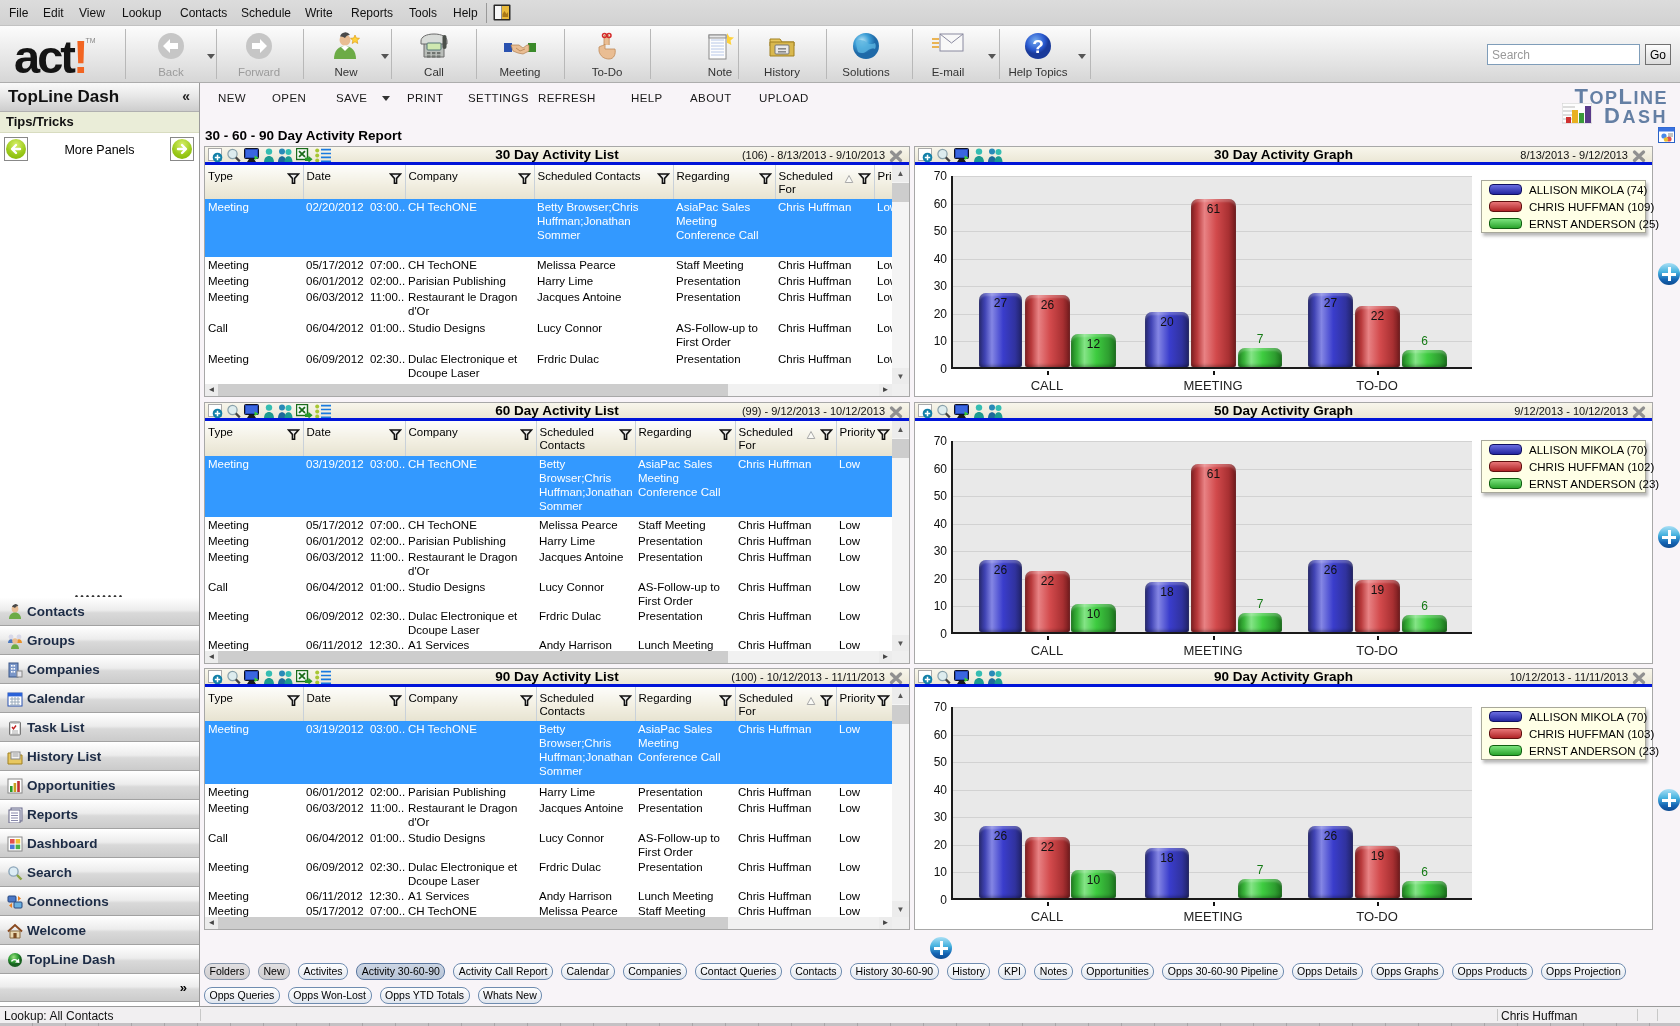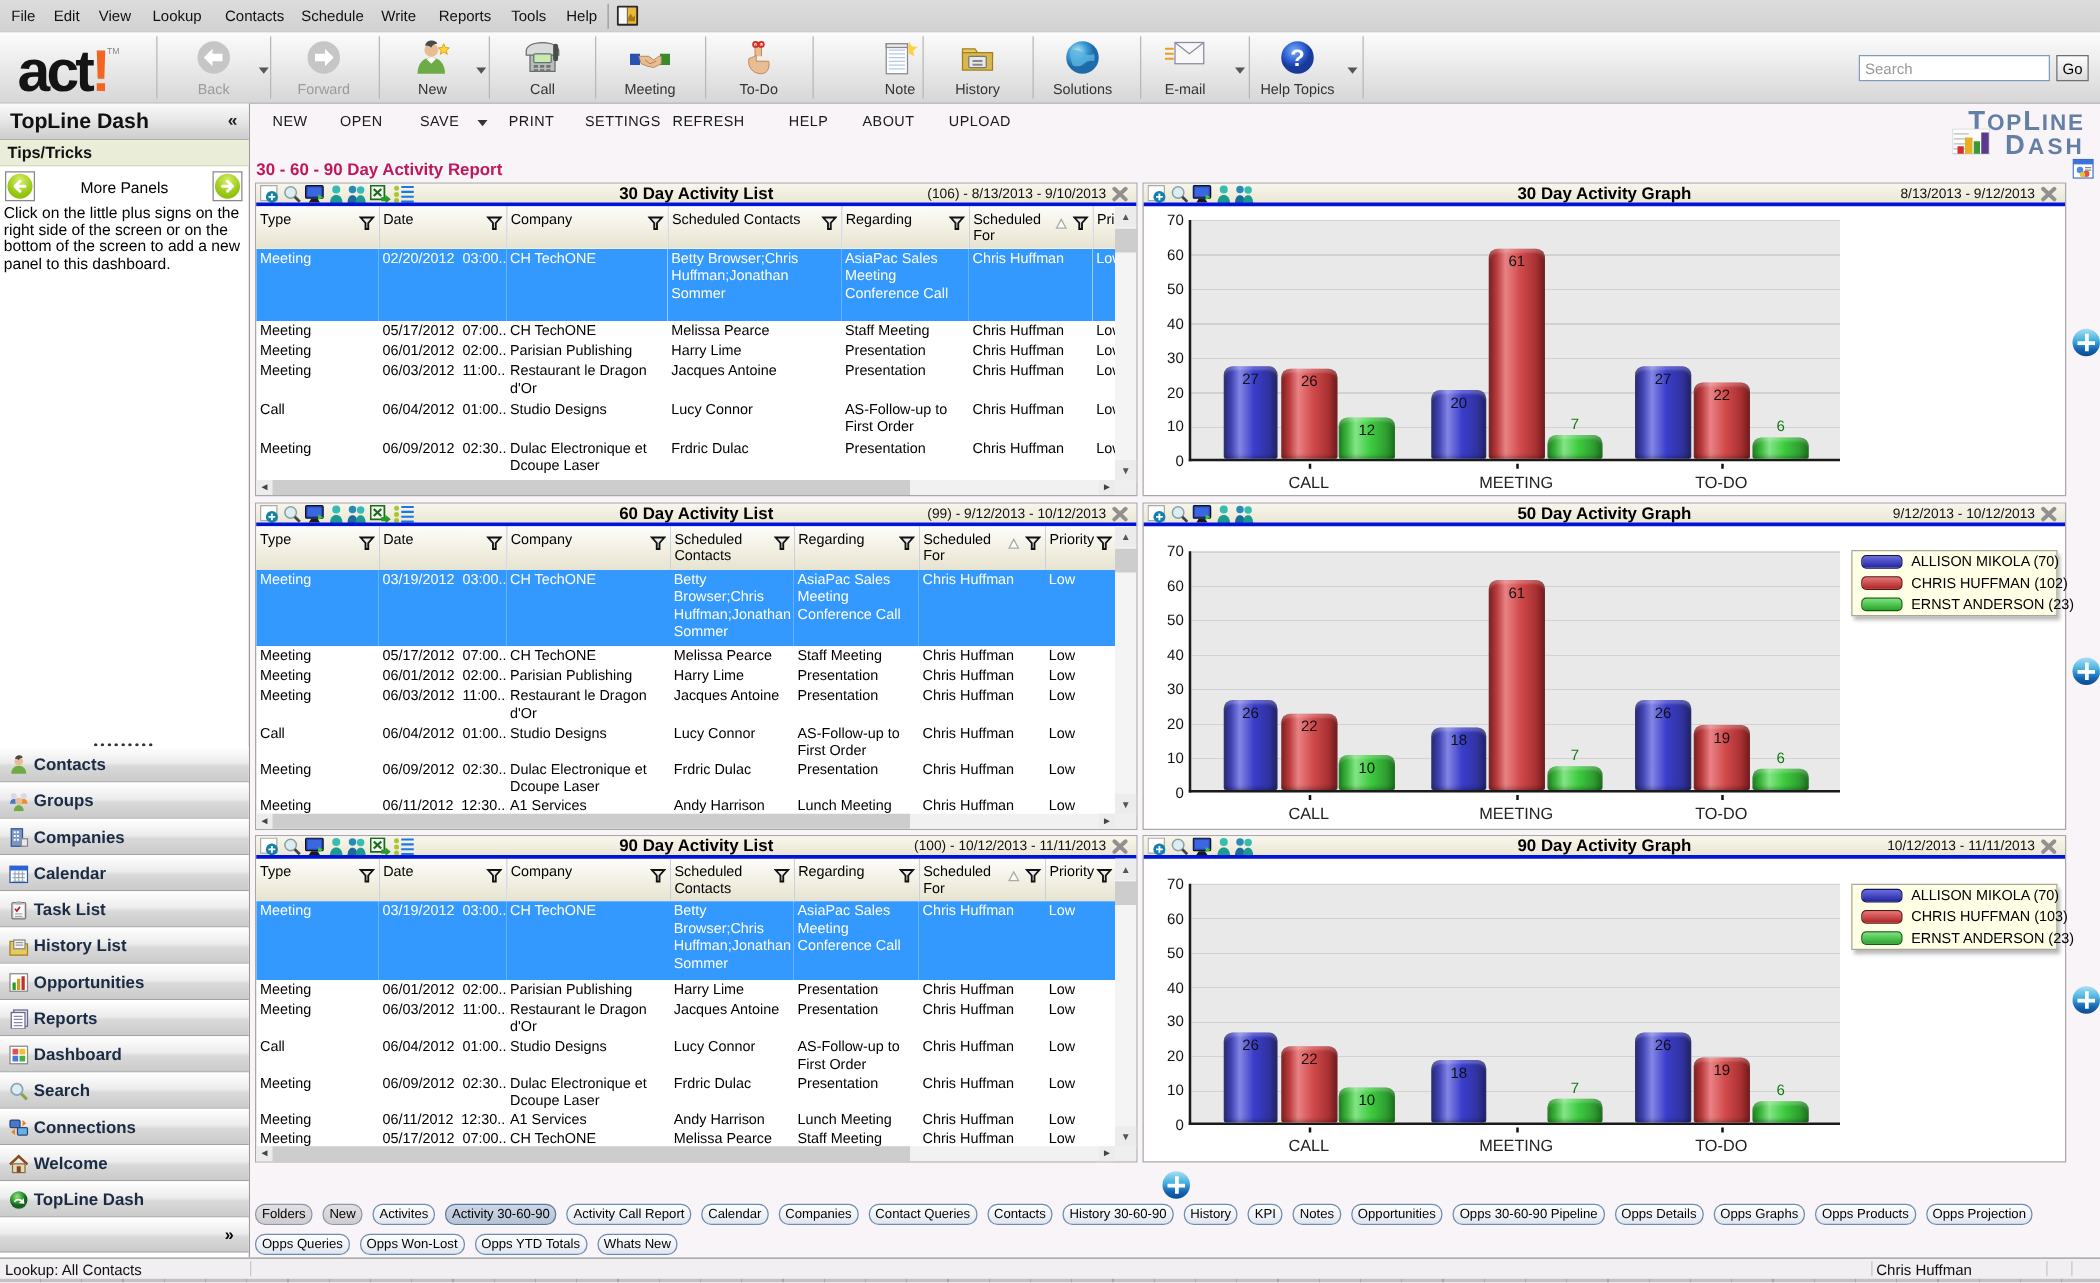--- a/index.html
+++ b/index.html
@@ -240,21 +240,20 @@
         <path d="M15 11H8M11 7l-4 4 4 4" stroke="#fff" stroke-width="2.4" fill="none" stroke-linecap="round" stroke-linejoin="round"></path>
       </svg>
     </div>
     <div class="a gbtn" style="left:170px;top:54px">
       <div class="o"></div>
       <svg width="22" height="22" style="position:absolute;left:0;top:0">
         <path d="M7 11h7M11 7l4 4-4 4" stroke="#fff" stroke-width="2.4" fill="none" stroke-linecap="round" stroke-linejoin="round"></path>
       </svg>
     </div>
     <div class="a" style="left:0;top:60px;width:199px;text-align:center;font-size:12.5px">More Panels</div>
-    <div class="a" style="left:3px;top:81px;width:194px;font-size:12.5px;line-height:13.5px">Click on the little plus signs on the right side of the screen or on the bottom of the screen to add a new panel to this dashboard.</div>
     <div class="a" style="left:0;top:508px;width:199px;text-align:center;font-size:10px;letter-spacing:2px;color:#333">•••••••••</div>
     <div class="navi" style="top:514px">
       <span class="ii"><svg width="16" height="16">
           <circle cx="8" cy="5" r="3.4" fill="#e9bd93"></circle>
           <path d="M8 4a3.5 3.5 0 0 1 3.4-2A3.4 3.4 0 0 0 5 3a4 4 0 0 1 3 1z" fill="#4a4a4a"></path>
           <path d="M2 15c0-4 2.6-6.5 6-6.5s6 2.5 6 6.5z" fill="#6cab46"></path>
         </svg></span>
       <span class="tx">Contacts</span>
     </div>
     <div class="navi" style="top:543px">
@@ -407,21 +406,21 @@
     <rect x="23" y="3" width="6" height="17" fill="#5a3a8a"></rect>
   </svg>
 <svg class="a" style="left:1658px;top:127px" width="17" height="16">
     <rect x="0.5" y="0.5" width="16" height="15" fill="#fff" stroke="#2a62c8"></rect>
     <rect x="0.5" y="0.5" width="16" height="4" fill="#3a72e0"></rect>
     <circle cx="6" cy="9" r="2.6" fill="#4a8ae8"></circle>
     <circle cx="11" cy="12" r="2.6" fill="#e05050"></circle>
     <circle cx="8" cy="12.5" r="2.2" fill="#e8c030"></circle>
     <path d="M10 7h5M10 9h5" stroke="#888" stroke-width="1"></path>
   </svg>
-<div class="a" style="left:205px;top:128px;font-size:13.5px;font-weight:bold;color:#be185d">30 - 60 - 90 Day Activity Report</div>
+<div class="a" style="left:205px;top:128px;font-size:13.5px;font-weight:bold;color:#000000">30 - 60 - 90 Day Activity Report</div>
 <div class="a" id="statusbar">
     <span style="position:absolute;left:4px;top:2px">Lookup: All Contacts</span>
     <span style="position:absolute;left:1501px;top:2px">Chris Huffman</span>
     <div class="ssep" style="left:200px"></div>
     <div class="ssep" style="left:1497px"></div>
     <div class="ssep" style="left:1637px"></div>
     <div class="ssep" style="left:1657px"></div>
   </div>
 <div class="a" id="statusbot"></div>
 <div class="panel" style="left:204px;top:146px;width:706px;height:251px">
@@ -956,20 +955,25 @@
     <div class="ylab" style="left:2px;top:132px">30</div>
     <div class="ylab" style="left:2px;top:160px">20</div>
     <div class="ylab" style="left:2px;top:187px">10</div>
     <div class="ylab" style="left:2px;top:215px">0</div>
     <div class="xlab" style="left:72px;top:231px;width:120px">CALL</div>
     <div class="a" style="left:132px;top:224px;width:1.5px;height:4px;background:#111"></div>
     <div class="xlab" style="left:238px;top:231px;width:120px">MEETING</div>
     <div class="a" style="left:298px;top:224px;width:1.5px;height:4px;background:#111"></div>
     <div class="xlab" style="left:402px;top:231px;width:120px">TO-DO</div>
     <div class="a" style="left:462px;top:224px;width:1.5px;height:4px;background:#111"></div>
+    <div class="lg" style="left:566px;top:33px;width:165px;height:53px">
+      <div class="li"><span class="sw swb"></span>ALLISON MIKOLA (74)</div>
+      <div class="li"><span class="sw swr"></span>CHRIS HUFFMAN (109)</div>
+      <div class="li"><span class="sw swg"></span>ERNST ANDERSON (25)</div>
+    </div>
   </div>
 <div class="panel" style="left:914px;top:402px;width:739px;height:262px">
     <div class="ph">
       <span class="ics"><svg width="16" height="15" style="vertical-align:top">
           <rect x="0.5" y="0.5" width="13" height="12" fill="#fff" stroke="#aaa"></rect>
           <circle cx="9.5" cy="9.5" r="4.8" fill="#1280a8"></circle>
           <path d="M9.5 6.8v5.4M6.8 9.5h5.4" stroke="#fff" stroke-width="1.5"></path>
         </svg><svg width="16" height="15" style="vertical-align:top">
           <circle cx="6.5" cy="6" r="4.6" fill="#ddecee" stroke="#88a0aa" stroke-width="1.2"></circle>
           <path d="M9.8 9.4l4 4" stroke="#444" stroke-width="2.2"></path>

